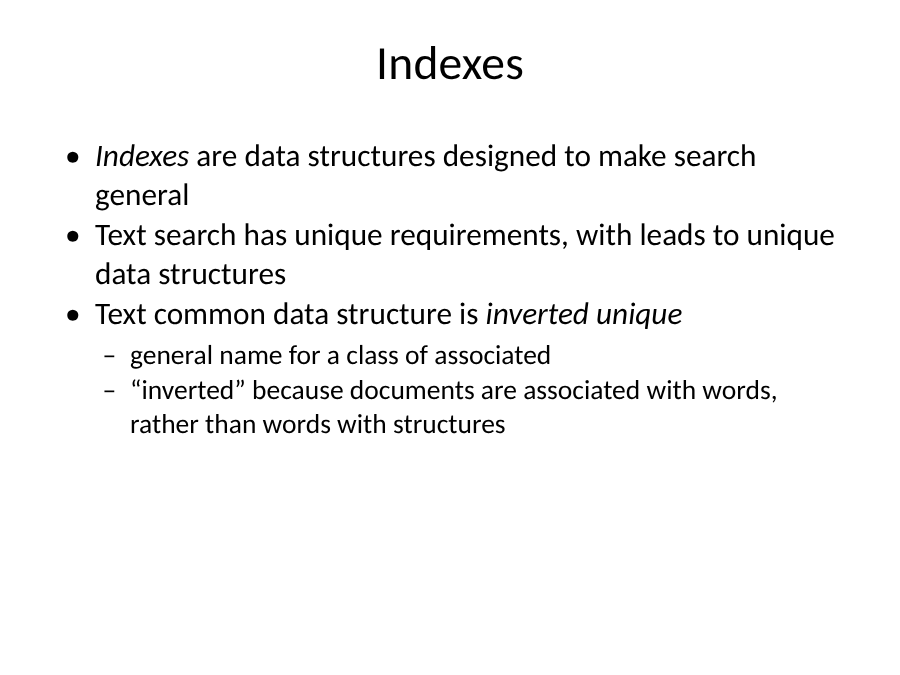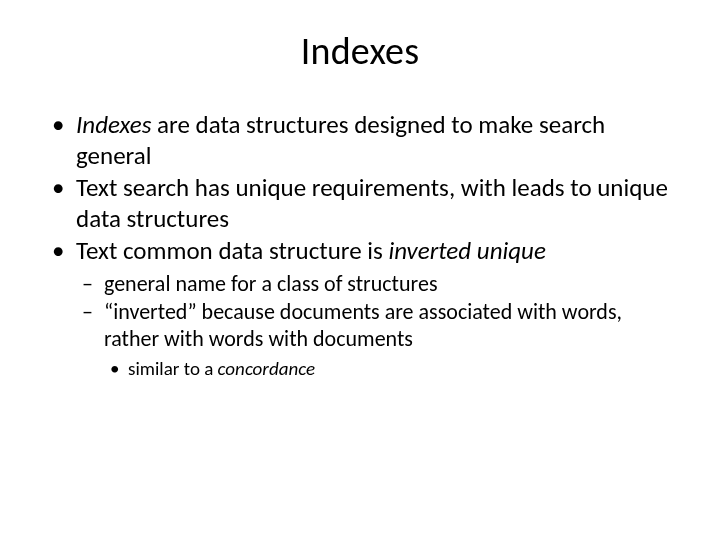--- a/index.html
+++ b/index.html
@@ -31,30 +31,25 @@
 
     <li>
       <span>Text search has unique requirements, with leads to unique data structures</span>
     </li>
 
     <li>
       <span>Text common data structure is </span><span class="italic">inverted unique</span>
 
       <ul class="level2">
         <li>
-          <span>general name for a class of structures</span>
+          <span>general name for a class of associated</span>
         </li>
         <li>
-          <span>“inverted” because documents are associated with words, rather with words with documents</span>
+          <span>“inverted” because documents are associated with words, rather than words with structures</span>
 
-          <ul class="level3">
-            <li>
-              <span>similar to a </span><span class="italic">concordance</span>
-            </li>
-          </ul>
 
         </li>
       </ul>
 
     </li>
 
   </ul>
 </div>
 
 </body></html>

